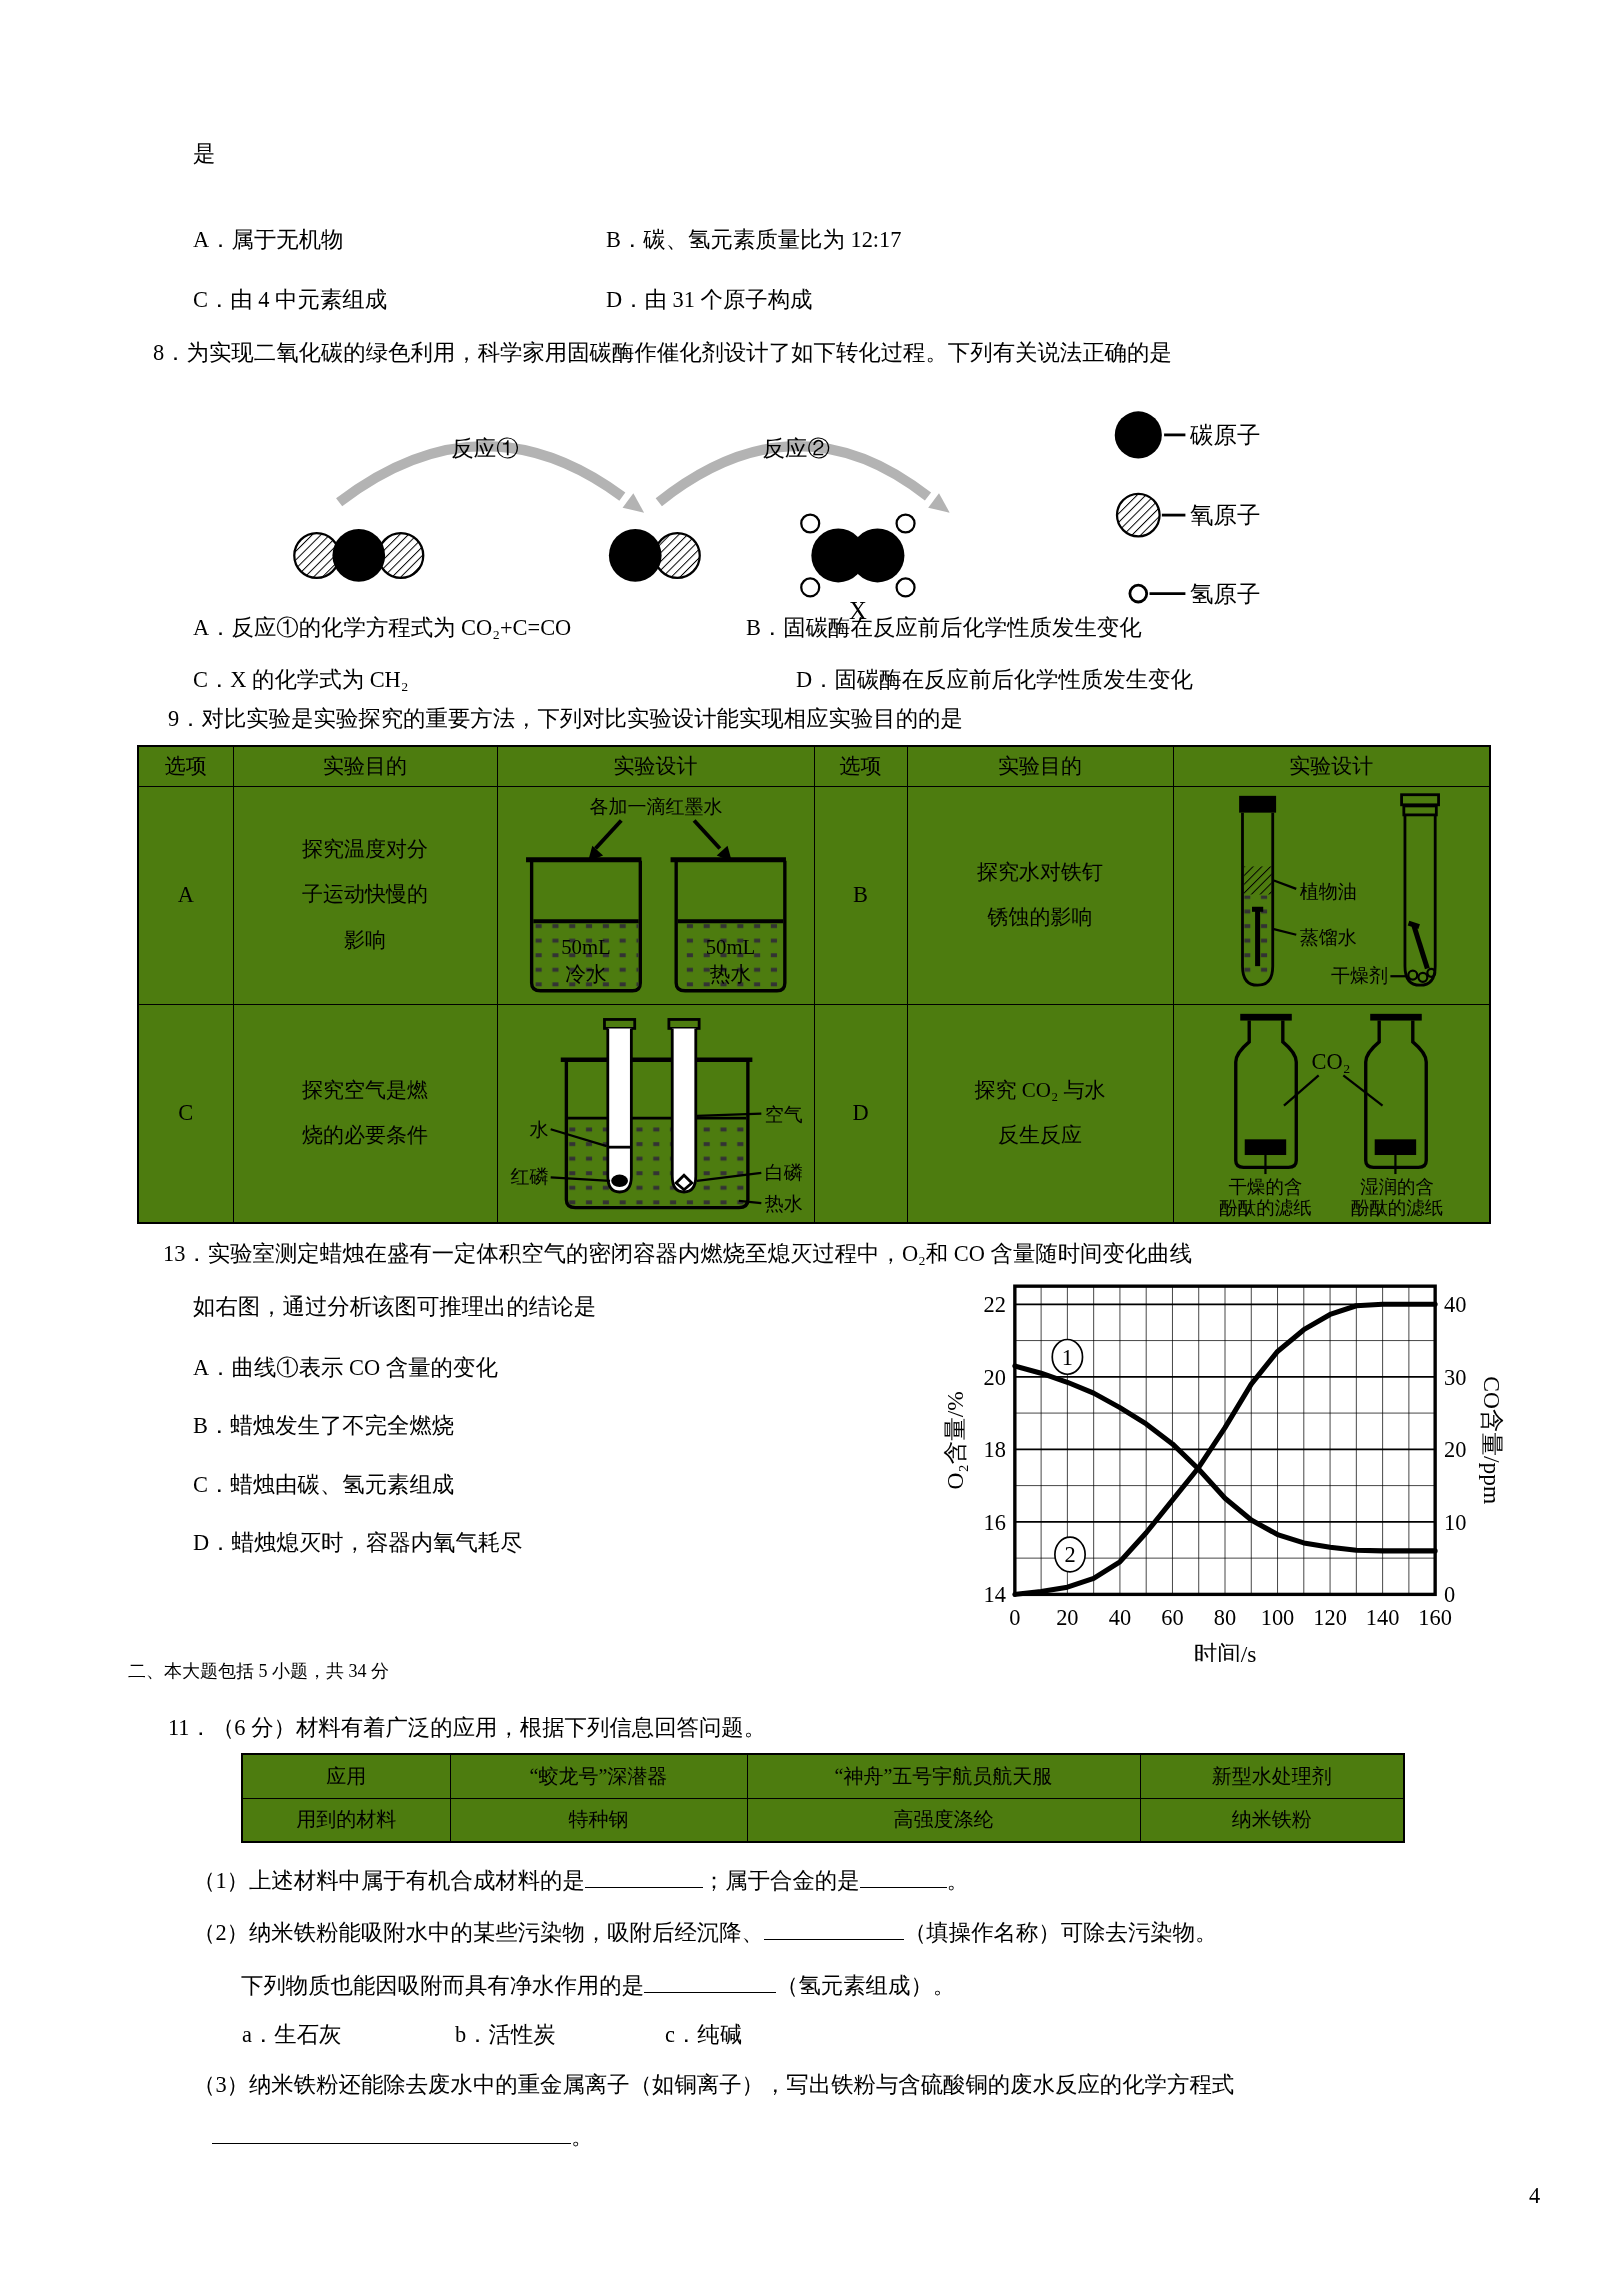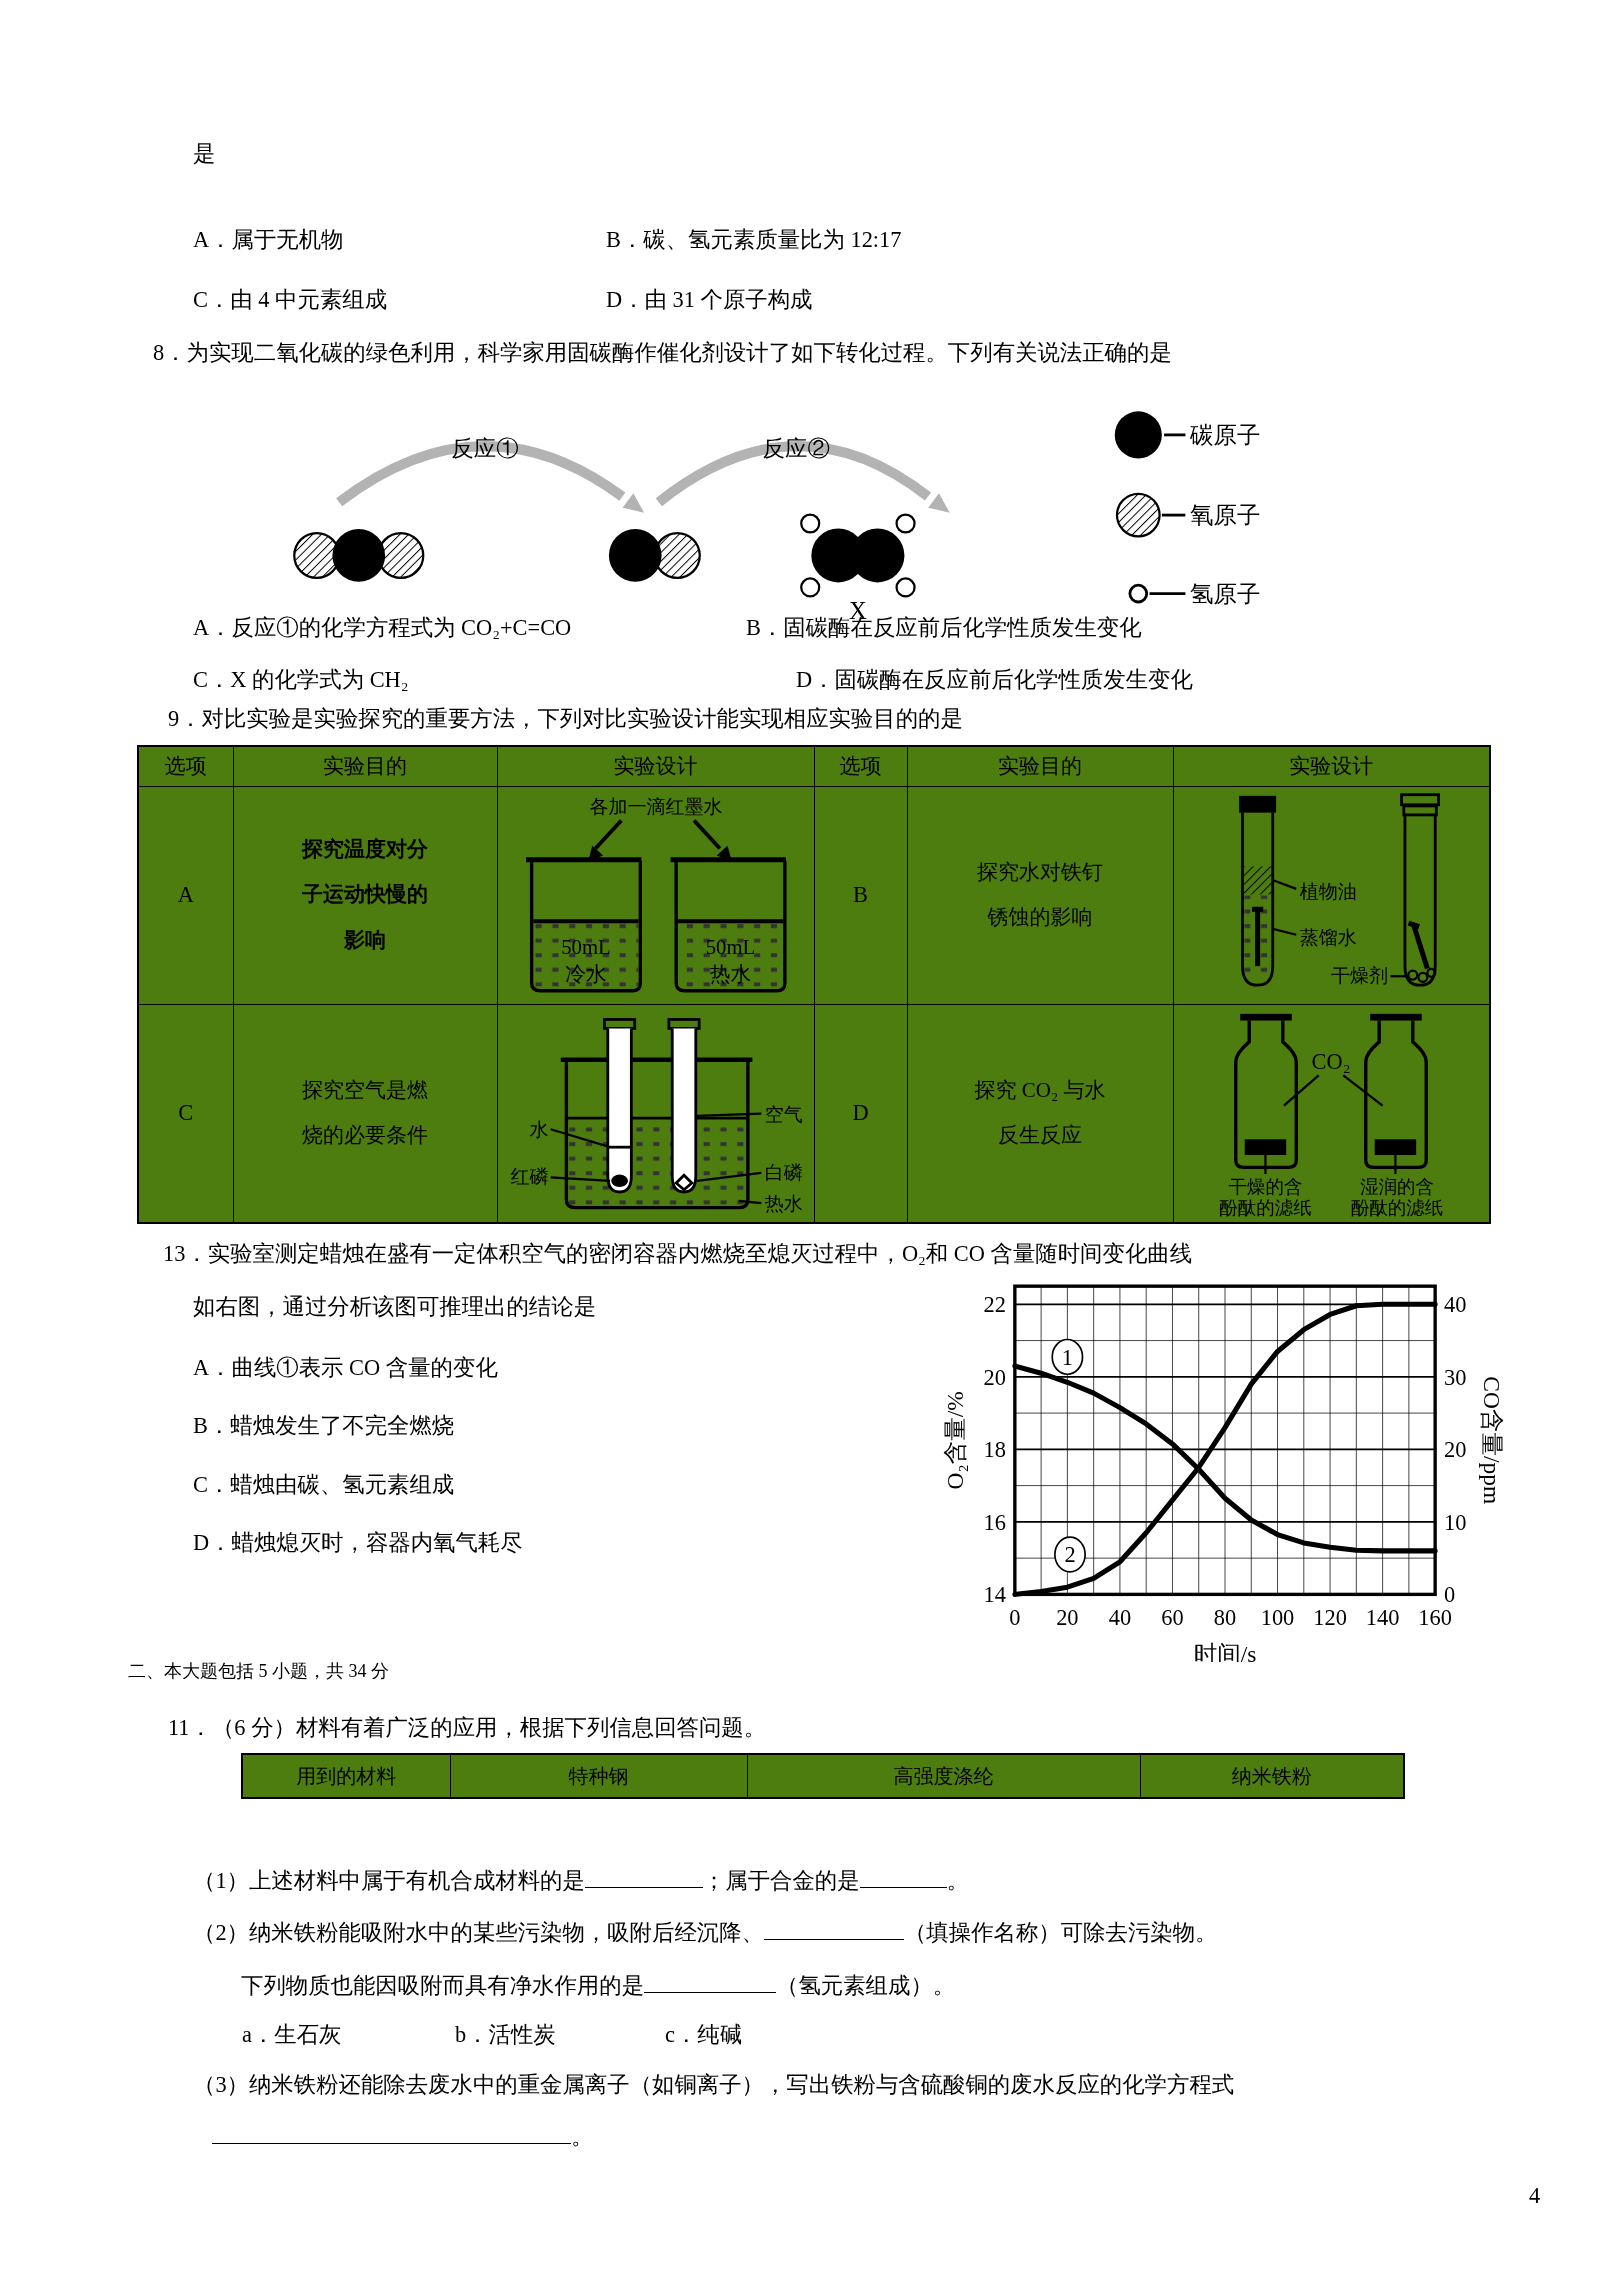--- a/index.html
+++ b/index.html
@@ -5,21 +5,21 @@
   html,body{margin:0;padding:0;}
   body{width:1623px;height:2295px;background:#ffffff;position:relative;
        font-family:"Liberation Serif","DejaVu Serif",serif;color:#000;}
   .t{position:absolute;white-space:nowrap;font-size:22.4px;line-height:1.2;}
   .blank{display:inline-block;border-bottom:1.7px solid #000;height:1.0em;vertical-align:baseline;}
   table.tbl{position:absolute;border-collapse:collapse;table-layout:fixed;background:#4d7c0f;}
   table.tbl td{border:1.7px solid #000;text-align:center;vertical-align:middle;padding:0;overflow:hidden;}
   table.q9{border:2.8px solid #000;}
   td.hdr{font-size:21px;}
   td.optcell{font-size:22.4px;}
-  .purpose{font-size:21px;line-height:2.15;font-weight:bold;}
+  .purpose{font-size:21px;line-height:2.15;}
   .p2{font-size:21px;line-height:2.15;}
   td.q11cell{font-size:20px;}
   svg text{font-family:"Liberation Serif","DejaVu Serif",serif;fill:#000;}
   .dsvg{display:block;margin:0 auto;}
 </style>
 </head>
 <body>
 
 <svg width="0" height="0" style="position:absolute">
   <defs>
@@ -321,20 +321,26 @@
 <span class="t" style="left:168px;top:1715px">11．（6 分）材料有着广泛的应用，根据下列信息回答问题。</span>
 
 <table class="tbl" style="left:241px;top:1753px;width:1161px;border:2.2px solid #000">
   <colgroup>
     <col style="width:208px">
       <col style="width:297px">
       <col style="width:393px">
       <col style="width:264px">
   </colgroup>
   <tbody>
+      <tr style="height:44px">
+    <td class="q11cell">应用</td>
+    <td class="q11cell">“蛟龙号”深潜器</td>
+    <td class="q11cell">“神舟”五号宇航员航天服</td>
+    <td class="q11cell">新型水处理剂</td>
+  </tr>
   <tr style="height:44px">
     <td class="q11cell">用到的材料</td>
     <td class="q11cell">特种钢</td>
     <td class="q11cell">高强度涤纶</td>
     <td class="q11cell">纳米铁粉</td>
   </tr>
 </tbody>
   </table>
 
 <span class="t" style="left:193px;top:1865px"><span>（1）上述材料中属于有机合成材料的是</span><span class="blank" style="width:118px"></span><span>；属于合金的是</span><span class="blank" style="width:87px"></span><span>。</span></span>

